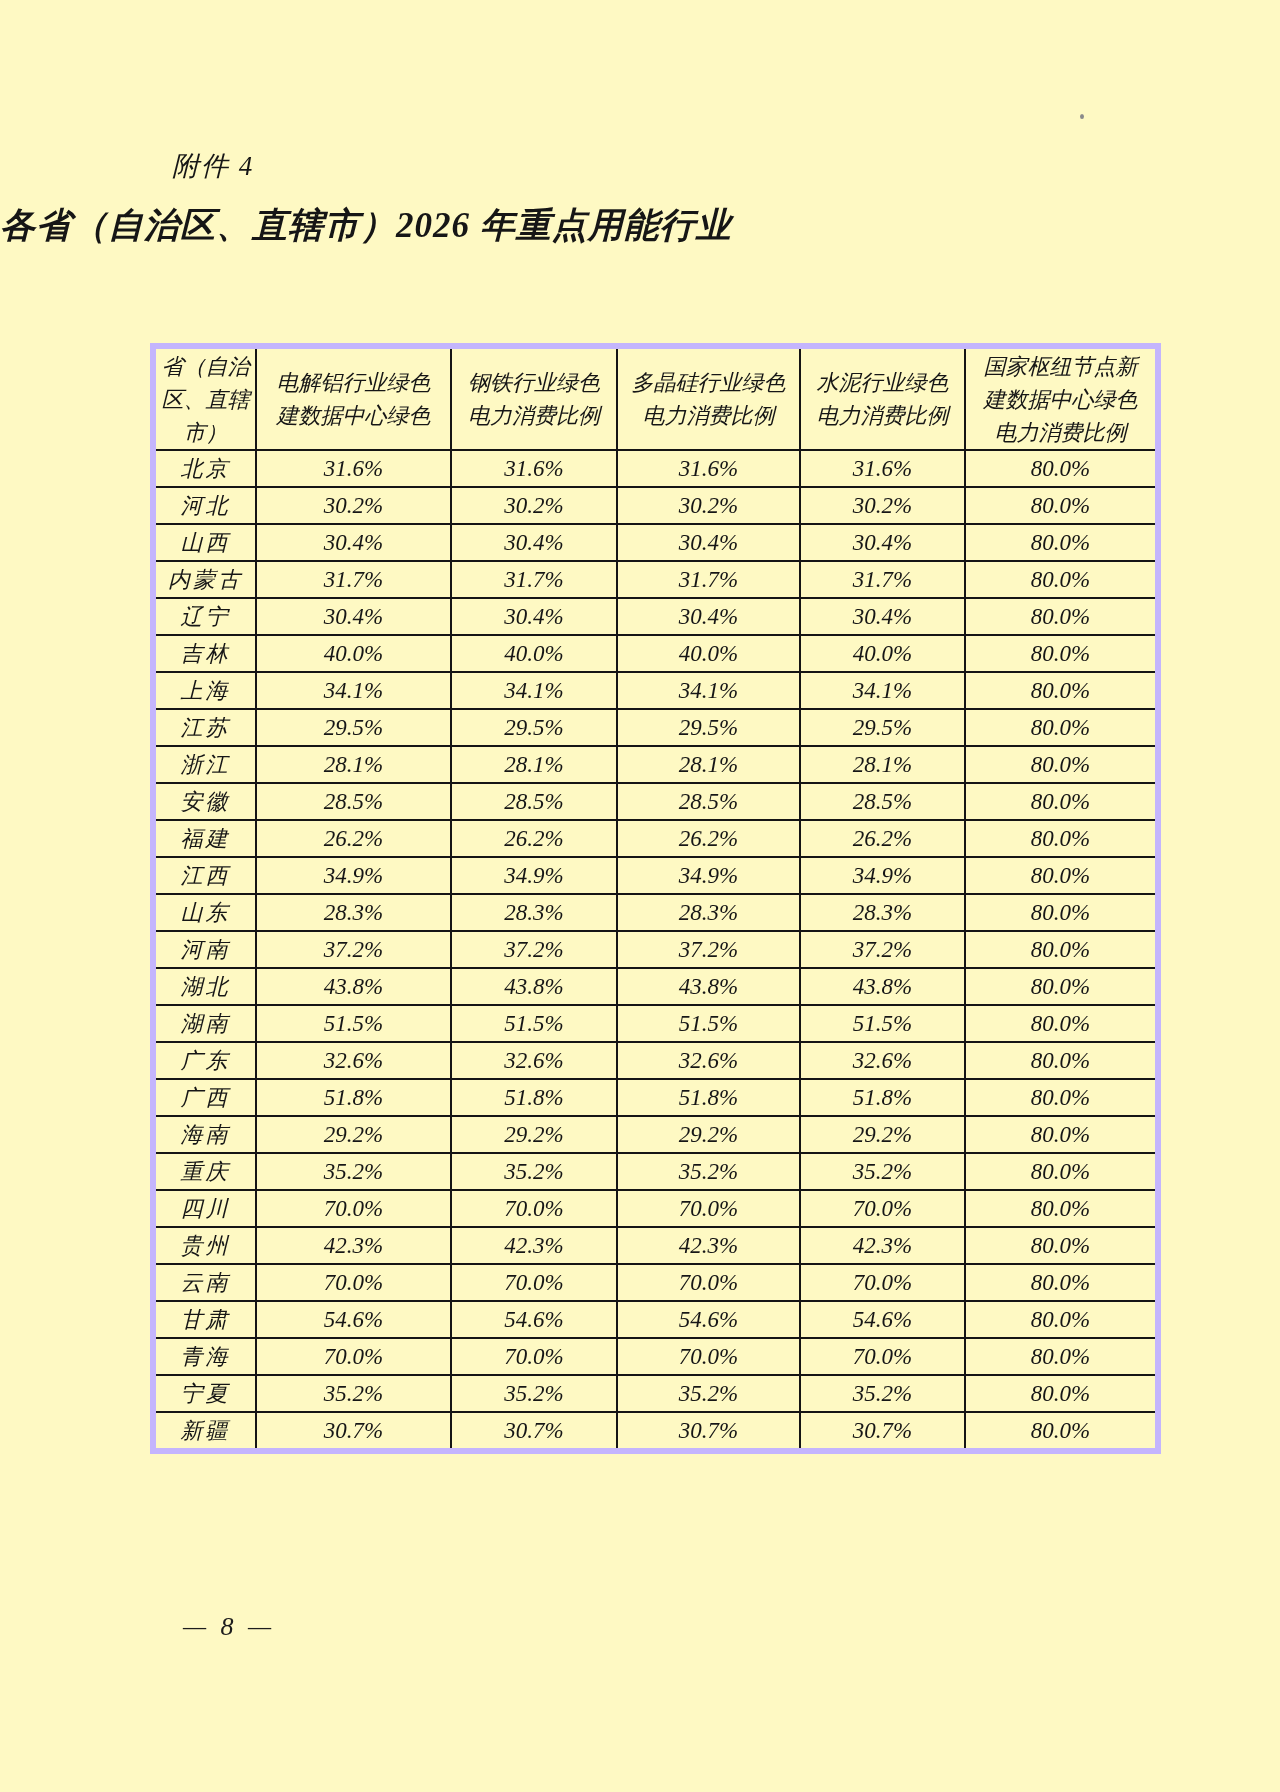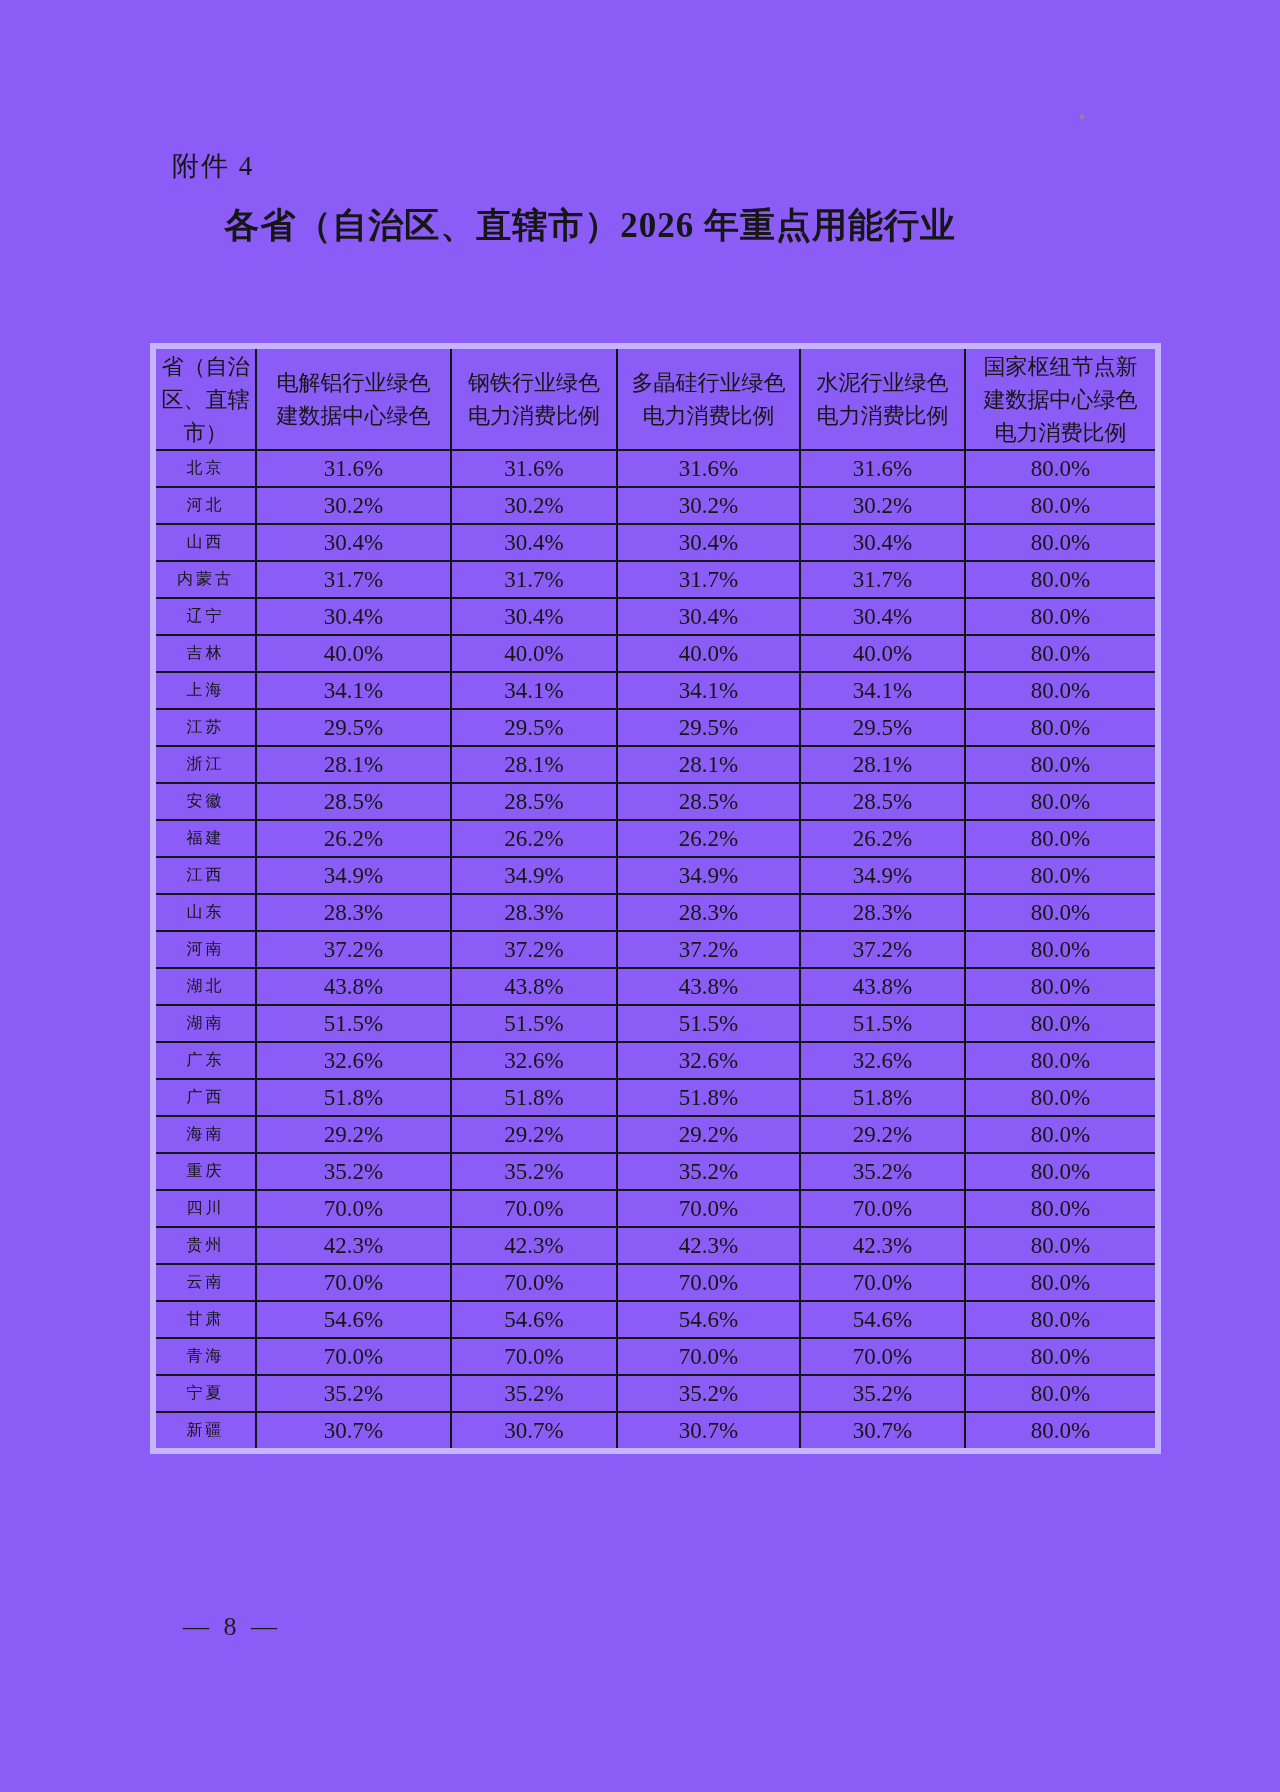--- a/index.html
+++ b/index.html
@@ -5,30 +5,30 @@
   html,body{margin:0;padding:0;}
   body{
     width:1280px;height:1792px;
     background:#f4f4f2;
     font-family:"Liberation Serif","DejaVu Serif",serif;
     color:#161616;
   }
   .sheet{
     position:relative;
     width:1280px;height:1792px;
-    background:#8b5cf6;
+    background:#fef9c3;
     overflow:hidden;
+    font-style:italic;
   }
   .attachment{
     position:absolute;left:172px;top:148px;
     font-size:27px;letter-spacing:2px;
   }
   .title-wrap{
-    position:absolute;left:14px;top:200px;width:1152px;
-    text-align:center;
+    position:absolute;left:0;top:200px;width:1152px;
   }
   .title-line{
     font-size:35px;font-weight:700;letter-spacing:1px;
     line-height:52px;
   }
   table.data-table{
     position:absolute;left:150px;top:343px;
     width:1005px;
     border-collapse:collapse;
     table-layout:fixed;
@@ -44,21 +44,21 @@
   }
   table.data-table th{
     font-weight:400;
     font-size:22px;
     line-height:33px;
     white-space:pre-line;
     height:100px;
   }
   table.data-table td{height:35px;}
   td.prov{
-    font-size:16px;letter-spacing:3px;
+    font-size:22px;letter-spacing:3px;
   }
   td.val{
     font-size:23px;
   }
   .pagenum{
     position:absolute;left:183px;top:1612px;
     font-size:26px;letter-spacing:4px;color:#1d1d1d;
   }
   .speck{
     position:absolute;left:1080px;top:114px;

